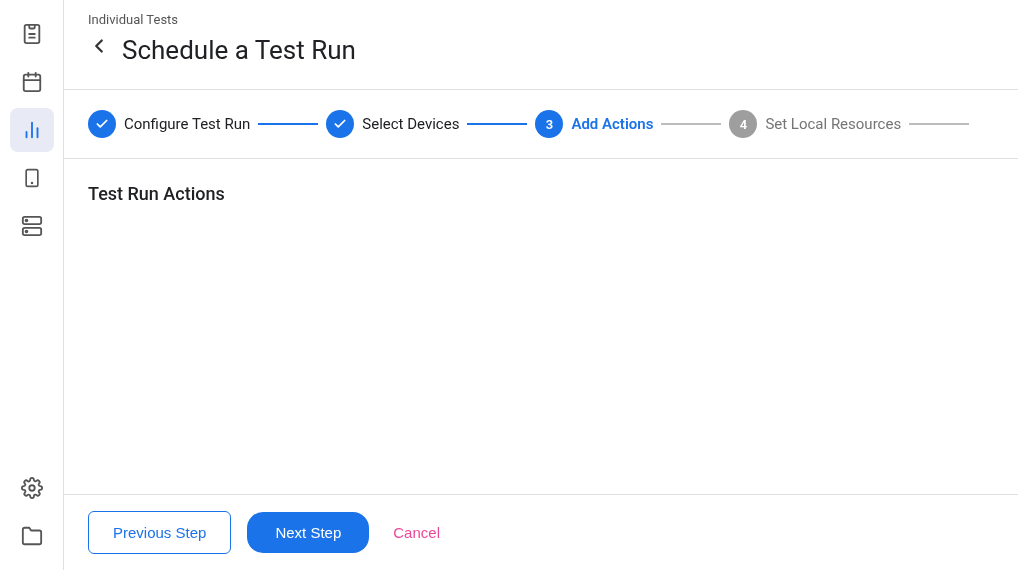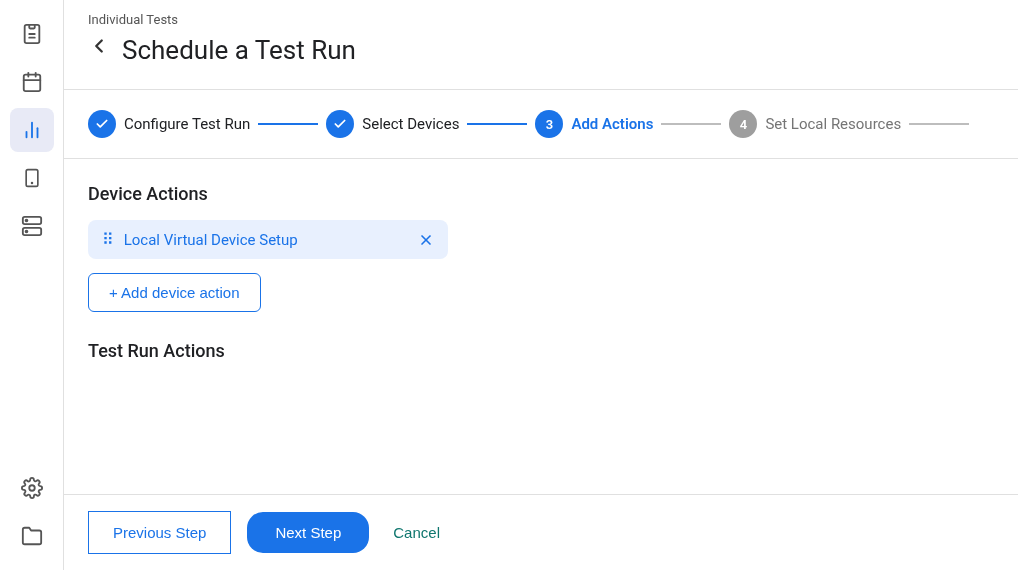--- a/index.html
+++ b/index.html
@@ -213,40 +213,40 @@
       padding: 16px 24px;
       display: flex;
       align-items: center;
       gap: 16px;
       background: #fff;
     }
     .btn-secondary {
       border: 1.5px solid #1a73e8;
       background: #fff;
       color: #1a73e8;
-      border-radius: 0;
+      border-radius: 6px;
       padding: 12px 24px;
       font-size: 15px;
       cursor: pointer;
       font-weight: 500;
     }
     .btn-primary {
       border: none;
       background: #1a73e8;
       color: #fff;
       border-radius: 16px;
       padding: 12px 28px;
       font-size: 15px;
       cursor: pointer;
       font-weight: 500;
     }
     .btn-cancel {
       border: none;
       background: none;
-      color: #0f766e;
+      color: #ec4899;
       font-size: 15px;
       cursor: pointer;
       font-weight: 500;
       padding: 12px 8px;
     }
   </style>
 </head>
 <body>
 
 <nav class="sidebar">
@@ -353,38 +353,20 @@
         <span>4</span>
       </div>
       <span class="step-label inactive">Set Local Resources</span>
     </div>
 
     <div class="step-connector"></div>
   </div>
 
   <div class="content">
 
-    <div class="section-gap">
-      <div class="section-title">Device Actions</div>
-
-      
-      <div class="action-chip">
-        <span class="drag-handle">⠿</span>
-        <span class="chip-label">Local Virtual Device Setup</span>
-        <button class="chip-close">
-          <svg width="16" height="16" viewBox="0 0 24 24" fill="none" stroke="#1a73e8" stroke-width="2.5" stroke-linecap="round" stroke-linejoin="round">
-              <line x1="18" y1="6" x2="6" y2="18"></line>
-              <line x1="6" y1="6" x2="18" y2="18"></line>
-            </svg>
-        </button>
-      </div>
-
-      <br>
-      <button class="add-action-btn">+ Add device action</button>
-    </div>
 
     <div class="section-gap">
       <div class="section-title">Test Run Actions</div>
     </div>
 
   </div>
 
   <div class="footer">
     <button class="btn-secondary">Previous Step</button>
     <button class="btn-primary">Next Step</button>

